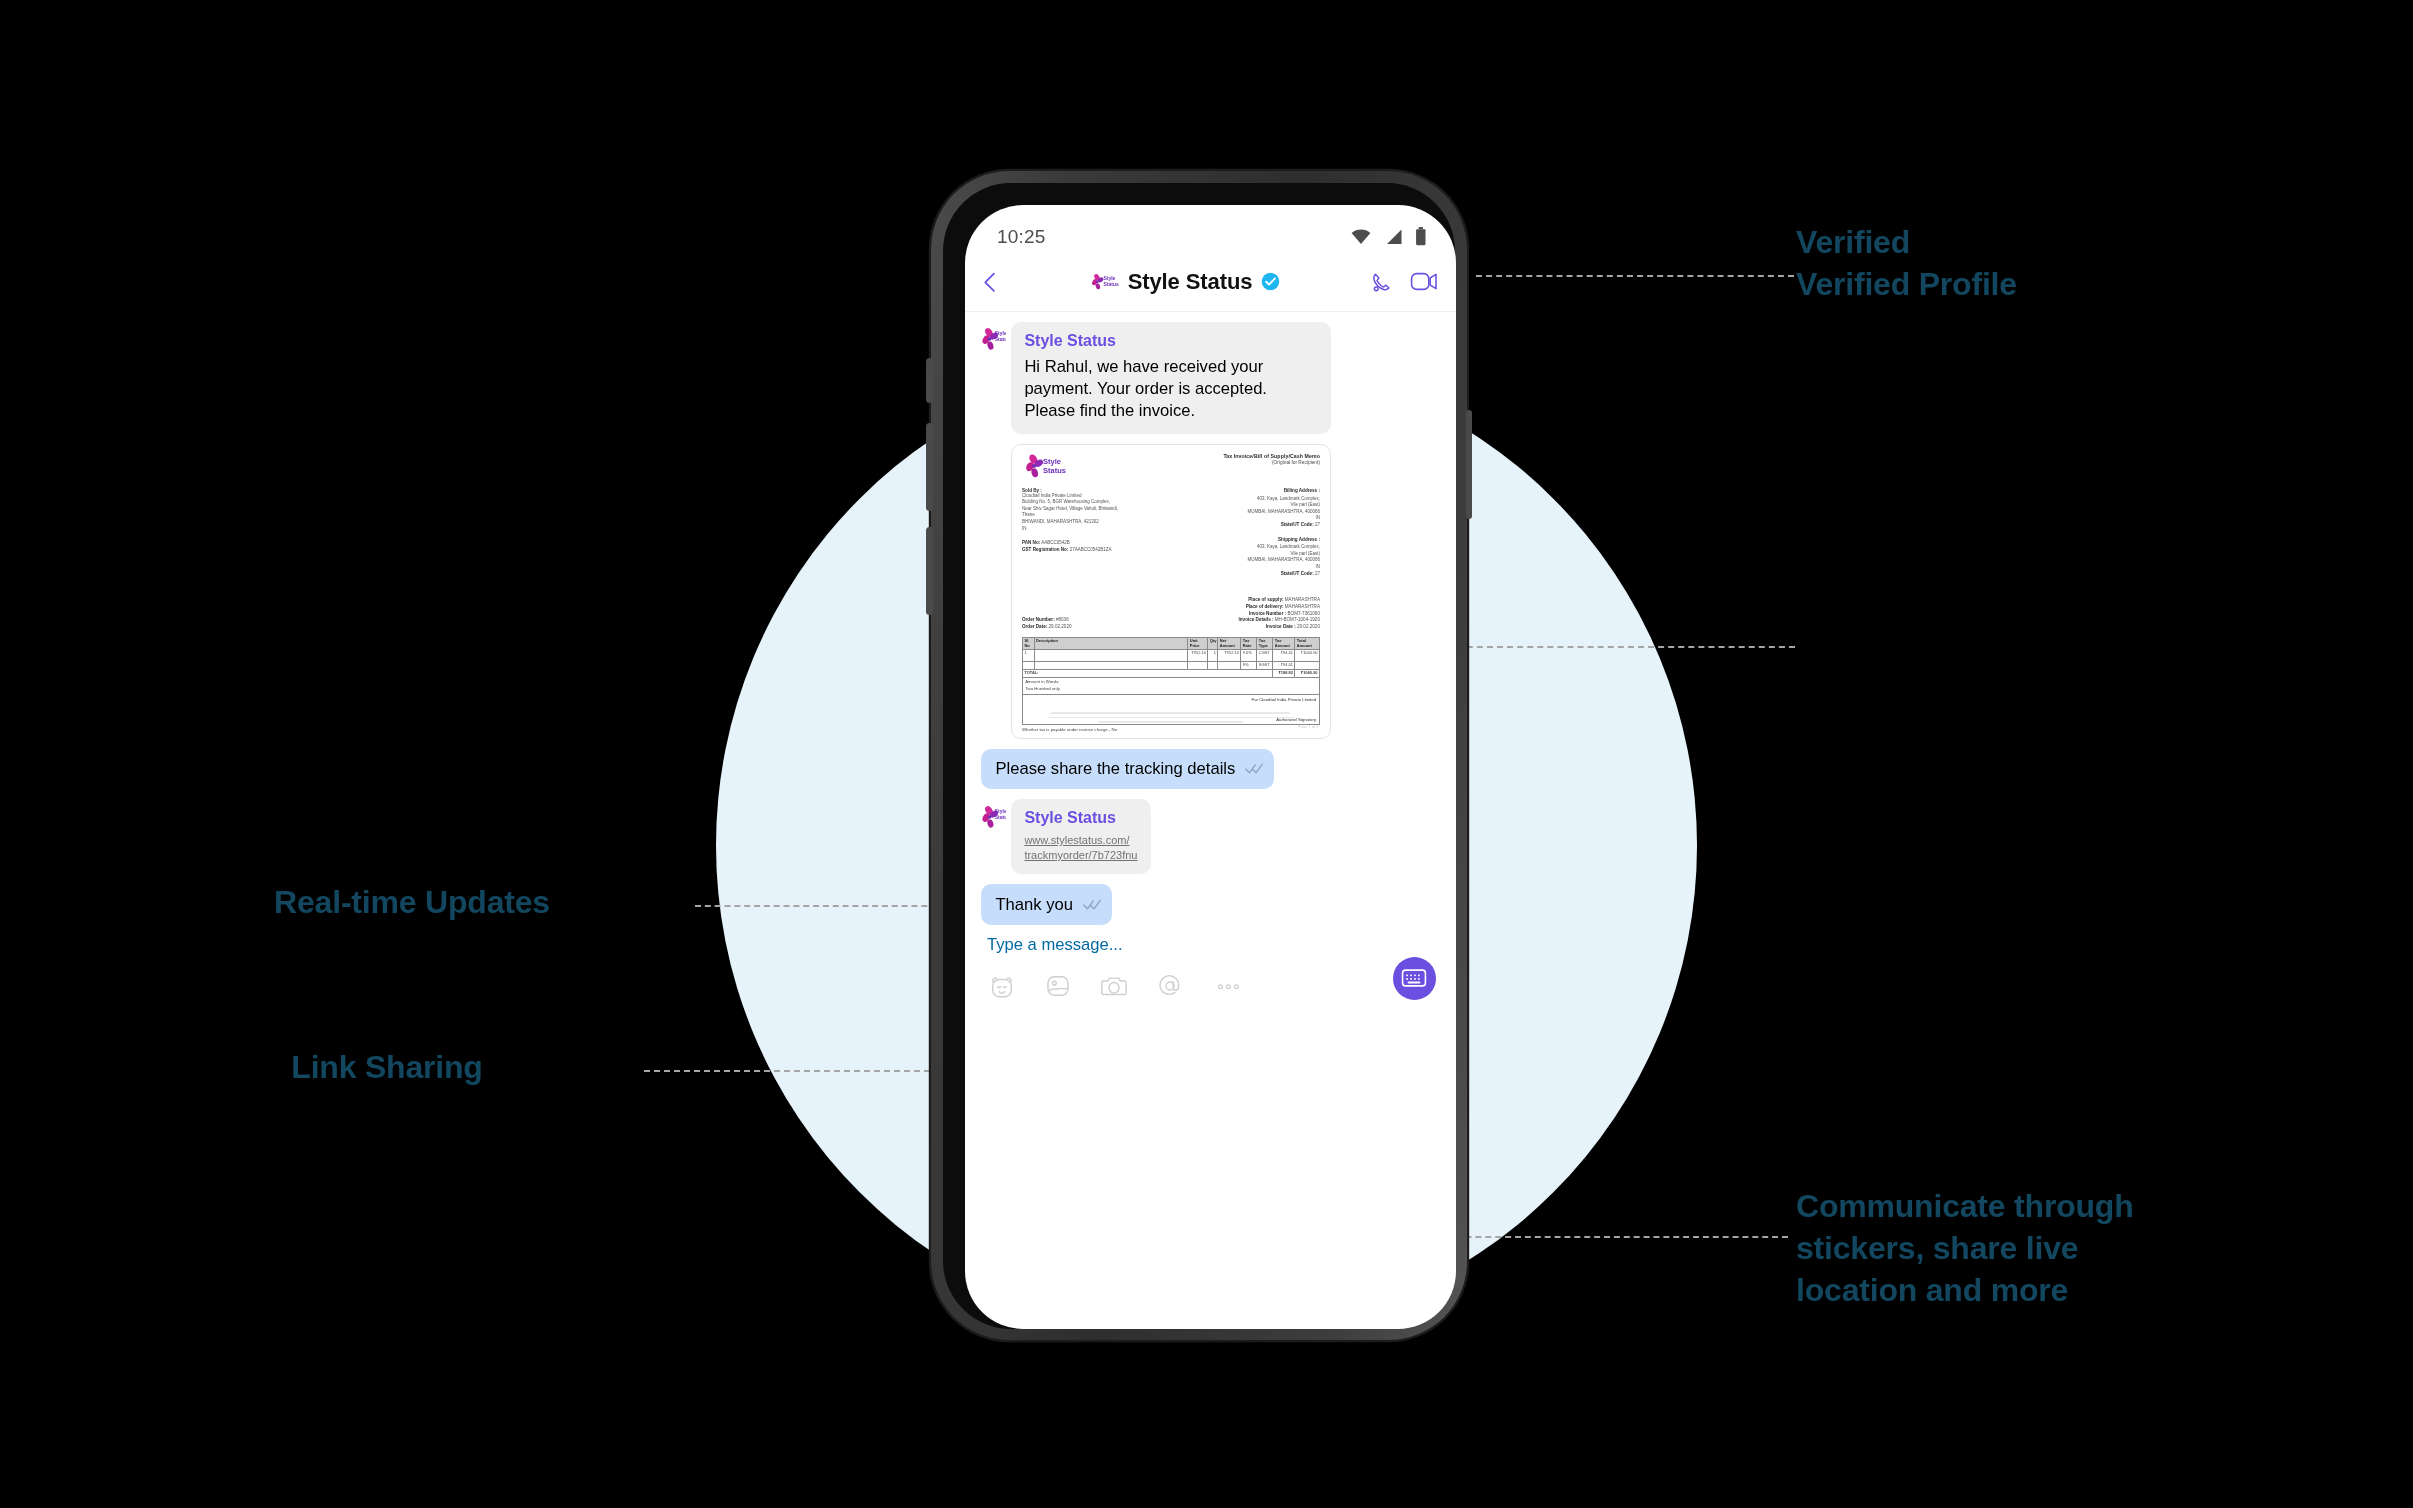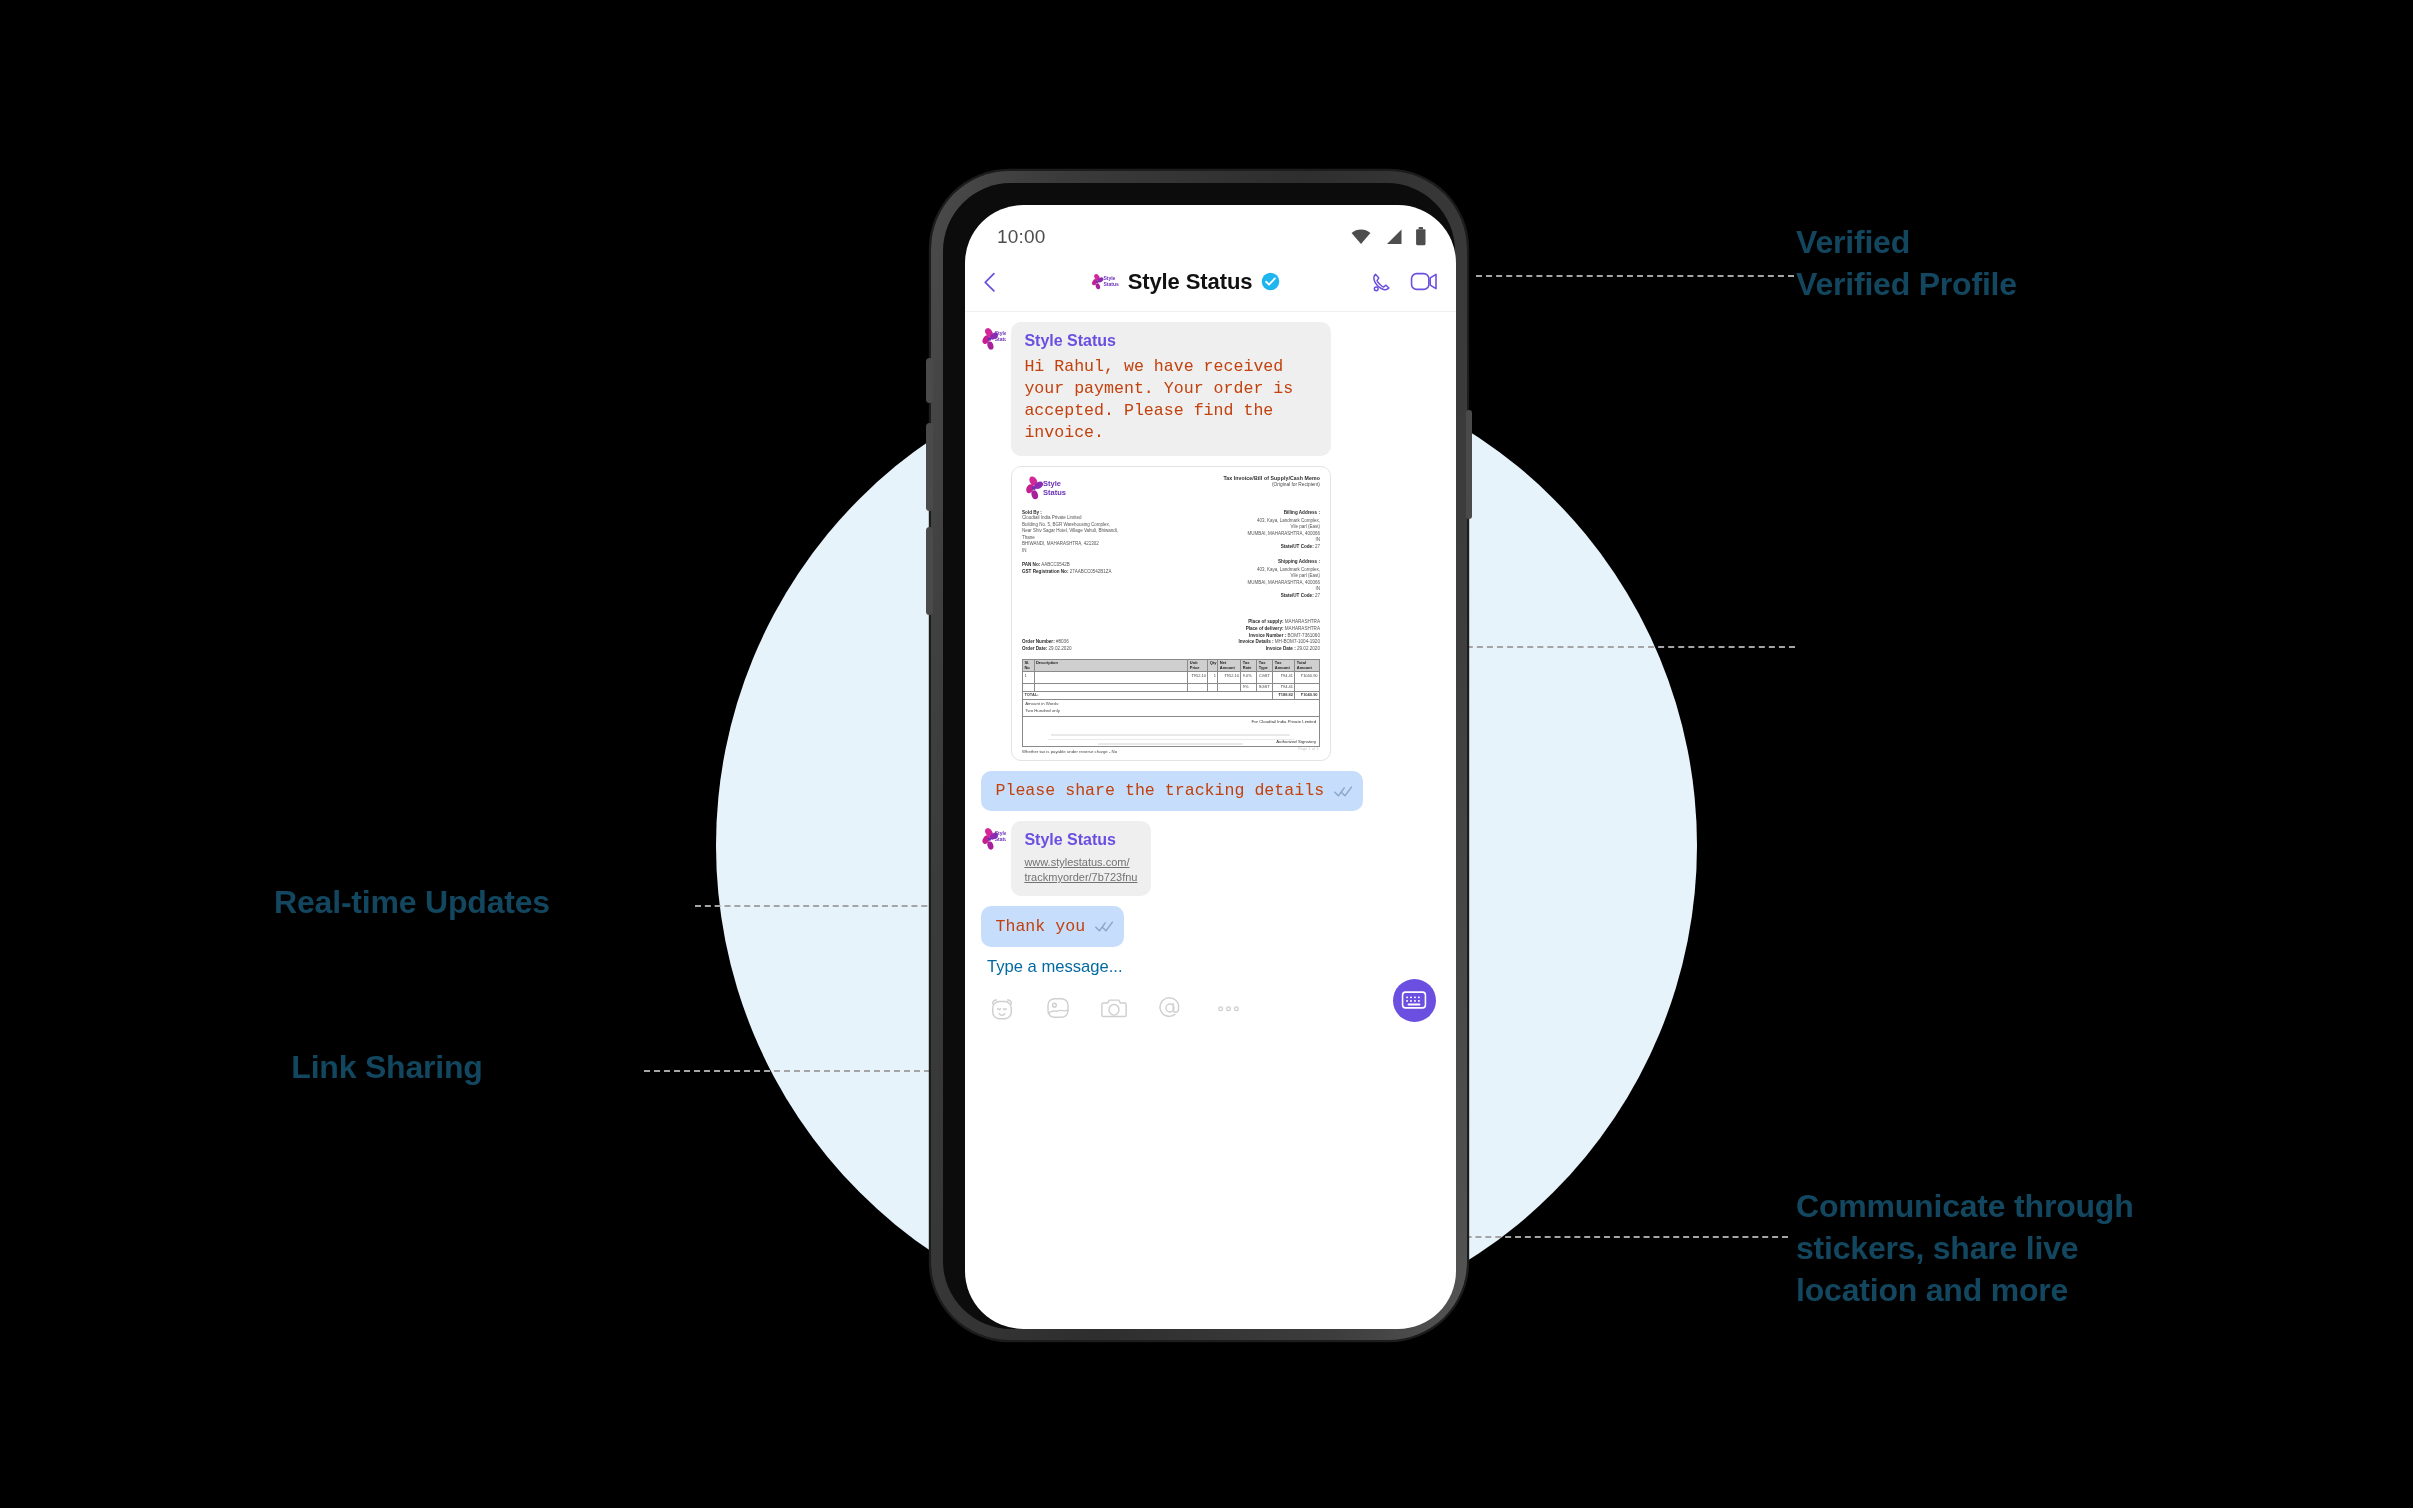--- a/index.html
+++ b/index.html
@@ -87,21 +87,21 @@
   .msgs { padding: 10px 16px 0 16px; }
   .row { display:flex; align-items:flex-start; margin-bottom: 10px; }
   .row.out { }
   .ava { width: 24.6px; height:24.6px; margin-right:5.8px; flex:0 0 auto; margin-top:4.3px; }
   .bubble-in {
     background:#efefef; border-radius: 10px;
     padding: 10px 13px 11.6px 13px;
     max-width: 320px;
   }
   .sender { color:#6b4fe0; font-size:16px; font-weight:700; margin-bottom:5.8px; }
-  .btext { font-size:16.6px; line-height:1.33; color:#c2410c;font-family:Liberation Mono, monospace; }
+  .btext { font-size:16.6px; line-height:1.33; color:#000000; }
   .link { font-size:11px; line-height:1.34; color:#737373; text-decoration: underline; word-break: break-all; display:block;}
   .bubble-out {
     background:#c6ddfb; border-radius:10px;
     padding: 9.4px 10px 9.4px 14.5px;
     display:flex; align-items:center; gap:10px;
   }
   .bubble-out .btext { font-size:16.6px; }
   .ticks { width:19px; height:13px; flex:0 0 auto; }
 
   
@@ -184,21 +184,21 @@
 
   <div class="phone-outer">
     <div class="side-btn b1"></div>
     <div class="side-btn b2"></div>
     <div class="side-btn b3"></div>
     <div class="side-btn-r"></div>
     <div class="phone-inner-bezel">
       <div class="screen">
 
         <div class="statusbar">
-          <div class="st-time">10:00</div>
+          <div class="st-time">10:25</div>
           <div class="st-icons">
             <svg width="22" height="17.4" viewBox="0 0 30 24">
               <path d="M15 22 L2 7 A20 20 0 0 1 28 7 Z" fill="#4d4d4d"></path>
             </svg>
             <svg width="19" height="17.4" viewBox="0 0 26 24">
               <path d="M24 2 L24 22 L4 22 Z" fill="#4d4d4d"></path>
             </svg>
             <svg width="11.6" height="19" viewBox="0 0 16 26">
               <rect x="5" y="0" width="6" height="3" fill="#4d4d4d"></rect>
               <rect x="1.5" y="3" width="13" height="22" rx="1.5" fill="#4d4d4d"></rect>

